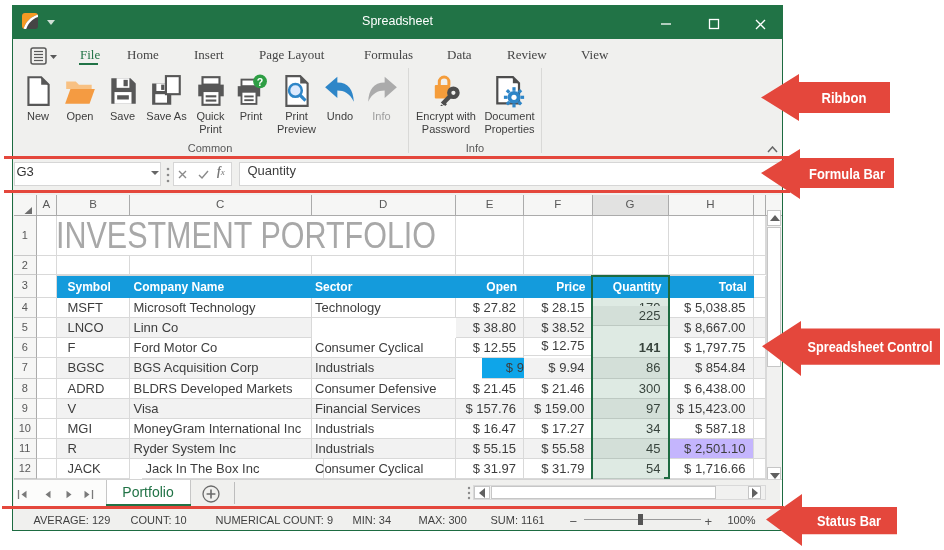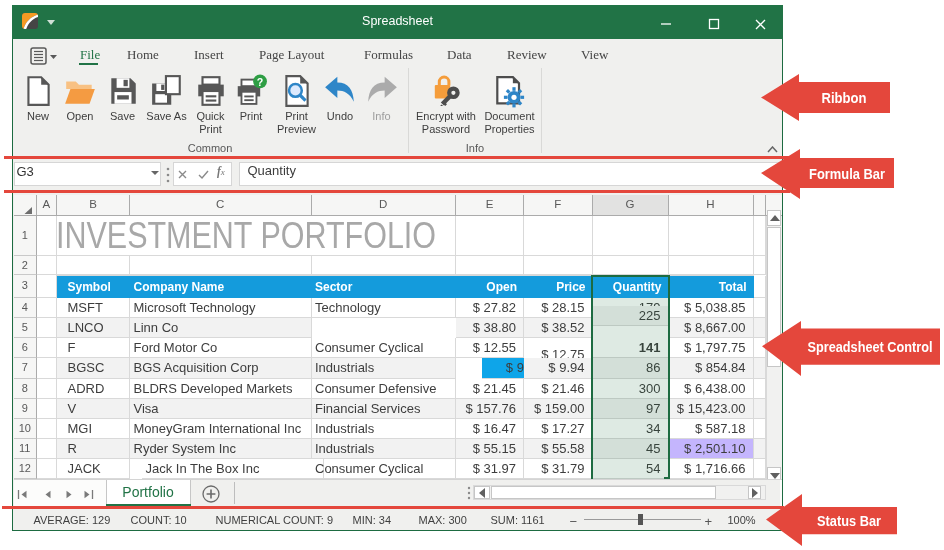--- a/index.html
+++ b/index.html
@@ -298,21 +298,21 @@
 <div class="gcell txt" style="left:116.0px;top:123.80000000000001px;width:181.5px;height:20.087499999999977px;line-height:20.087499999999977px;background:#f2f2f2;">Linn Co</div>
 <div class="gcell num" style="left:442.0px;top:123.80000000000001px;width:68px;height:20.087499999999977px;line-height:20.087499999999977px;background:#f2f2f2;">$ 38.80</div>
 <div class="gcell num" style="left:510.0px;top:123.80000000000001px;width:68.5px;height:20.087499999999977px;line-height:20.087499999999977px;background:#f2f2f2;">$ 38.52</div>
 <div class="gcell num" style="left:578.5px;top:111px;width:76.0px;height:20.087499999999977px;line-height:20.087499999999977px;background:#f2f2f2;">225</div>
 <div class="gcell num" style="left:654.5px;top:123.80000000000001px;width:85.0px;height:20.087499999999977px;line-height:20.087499999999977px;background:#f2f2f2;">$ 8,667.00</div>
 <div class="gcell" style="left:739.5px;top:123.80000000000001px;width:12.0px;height:20.087499999999977px;line-height:20.087499999999977px;background:#f2f2f2;"></div>
 <div class="gcell txt" style="left:43.0px;top:143.8875px;width:73px;height:20.087499999999977px;line-height:20.087499999999977px;padding-left:10.5px;">F</div>
 <div class="gcell txt" style="left:116.0px;top:143.8875px;width:181.5px;height:20.087499999999977px;line-height:20.087499999999977px;">Ford Motor Co</div>
 <div class="gcell txt" style="left:297.5px;top:143.8875px;width:144.5px;height:20.087499999999977px;line-height:20.087499999999977px;">Consumer Cyclical</div>
 <div class="gcell num" style="left:442.0px;top:143.8875px;width:68px;height:20.087499999999977px;line-height:20.087499999999977px;">$ 12.55</div>
-<div class="gcell num" style="left:510.0px;top:150px;width:68.5px;height:20.087499999999977px;line-height:20.087499999999977px;">$ 12.75</div>
+<div class="gcell num" style="left:510.0px;top:141px;width:68.5px;height:20.087499999999977px;line-height:20.087499999999977px;">$ 12.75</div>
 <div class="gcell num" style="left:578.5px;top:143.8875px;width:76.0px;height:20.087499999999977px;line-height:20.087499999999977px;font-weight:bold;">141</div>
 <div class="gcell num" style="left:654.5px;top:143.8875px;width:85.0px;height:20.087499999999977px;line-height:20.087499999999977px;">$ 1,797.75</div>
 <div class="gcell" style="left:739.5px;top:143.8875px;width:12.0px;height:20.087499999999977px;line-height:20.087499999999977px;"></div>
 <div class="gcell txt" style="left:43.0px;top:163.97499999999997px;width:73px;height:20.087499999999977px;line-height:20.087499999999977px;background:#f2f2f2;padding-left:10.5px;">BGSC</div>
 <div class="gcell txt" style="left:116.0px;top:163.97499999999997px;width:181.5px;height:20.087499999999977px;line-height:20.087499999999977px;background:#f2f2f2;">BGS Acquisition Corp</div>
 <div class="gcell txt" style="left:297.5px;top:163.97499999999997px;width:144.5px;height:20.087499999999977px;line-height:20.087499999999977px;background:#f2f2f2;">Industrials</div>
 <div class="gcell num" style="left:468px;top:163.97499999999997px;width:68px;height:20.087499999999977px;line-height:20.087499999999977px;background:#0ea5e9;">$ 9.93</div>
 <div class="gcell num" style="left:510.0px;top:163.97499999999997px;width:68.5px;height:20.087499999999977px;line-height:20.087499999999977px;background:#f2f2f2;">$ 9.94</div>
 <div class="gcell num" style="left:578.5px;top:163.97499999999997px;width:76.0px;height:20.087499999999977px;line-height:20.087499999999977px;background:#f2f2f2;">86</div>
 <div class="gcell num" style="left:654.5px;top:163.97499999999997px;width:85.0px;height:20.087499999999977px;line-height:20.087499999999977px;background:#f2f2f2;">$ 854.84</div>

